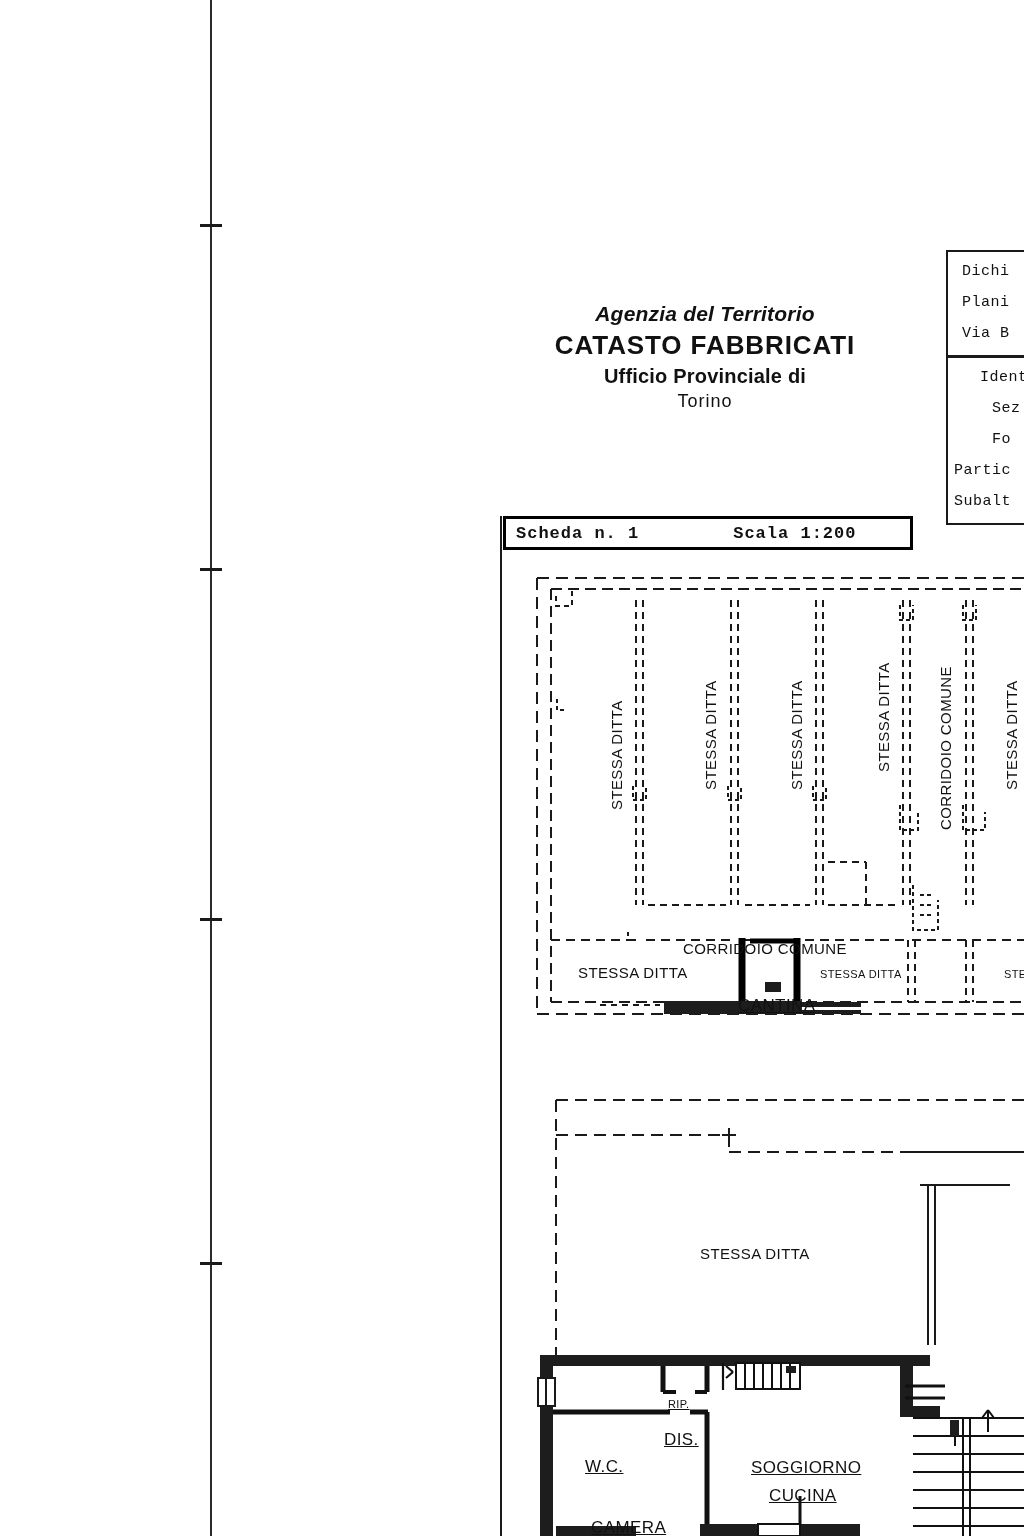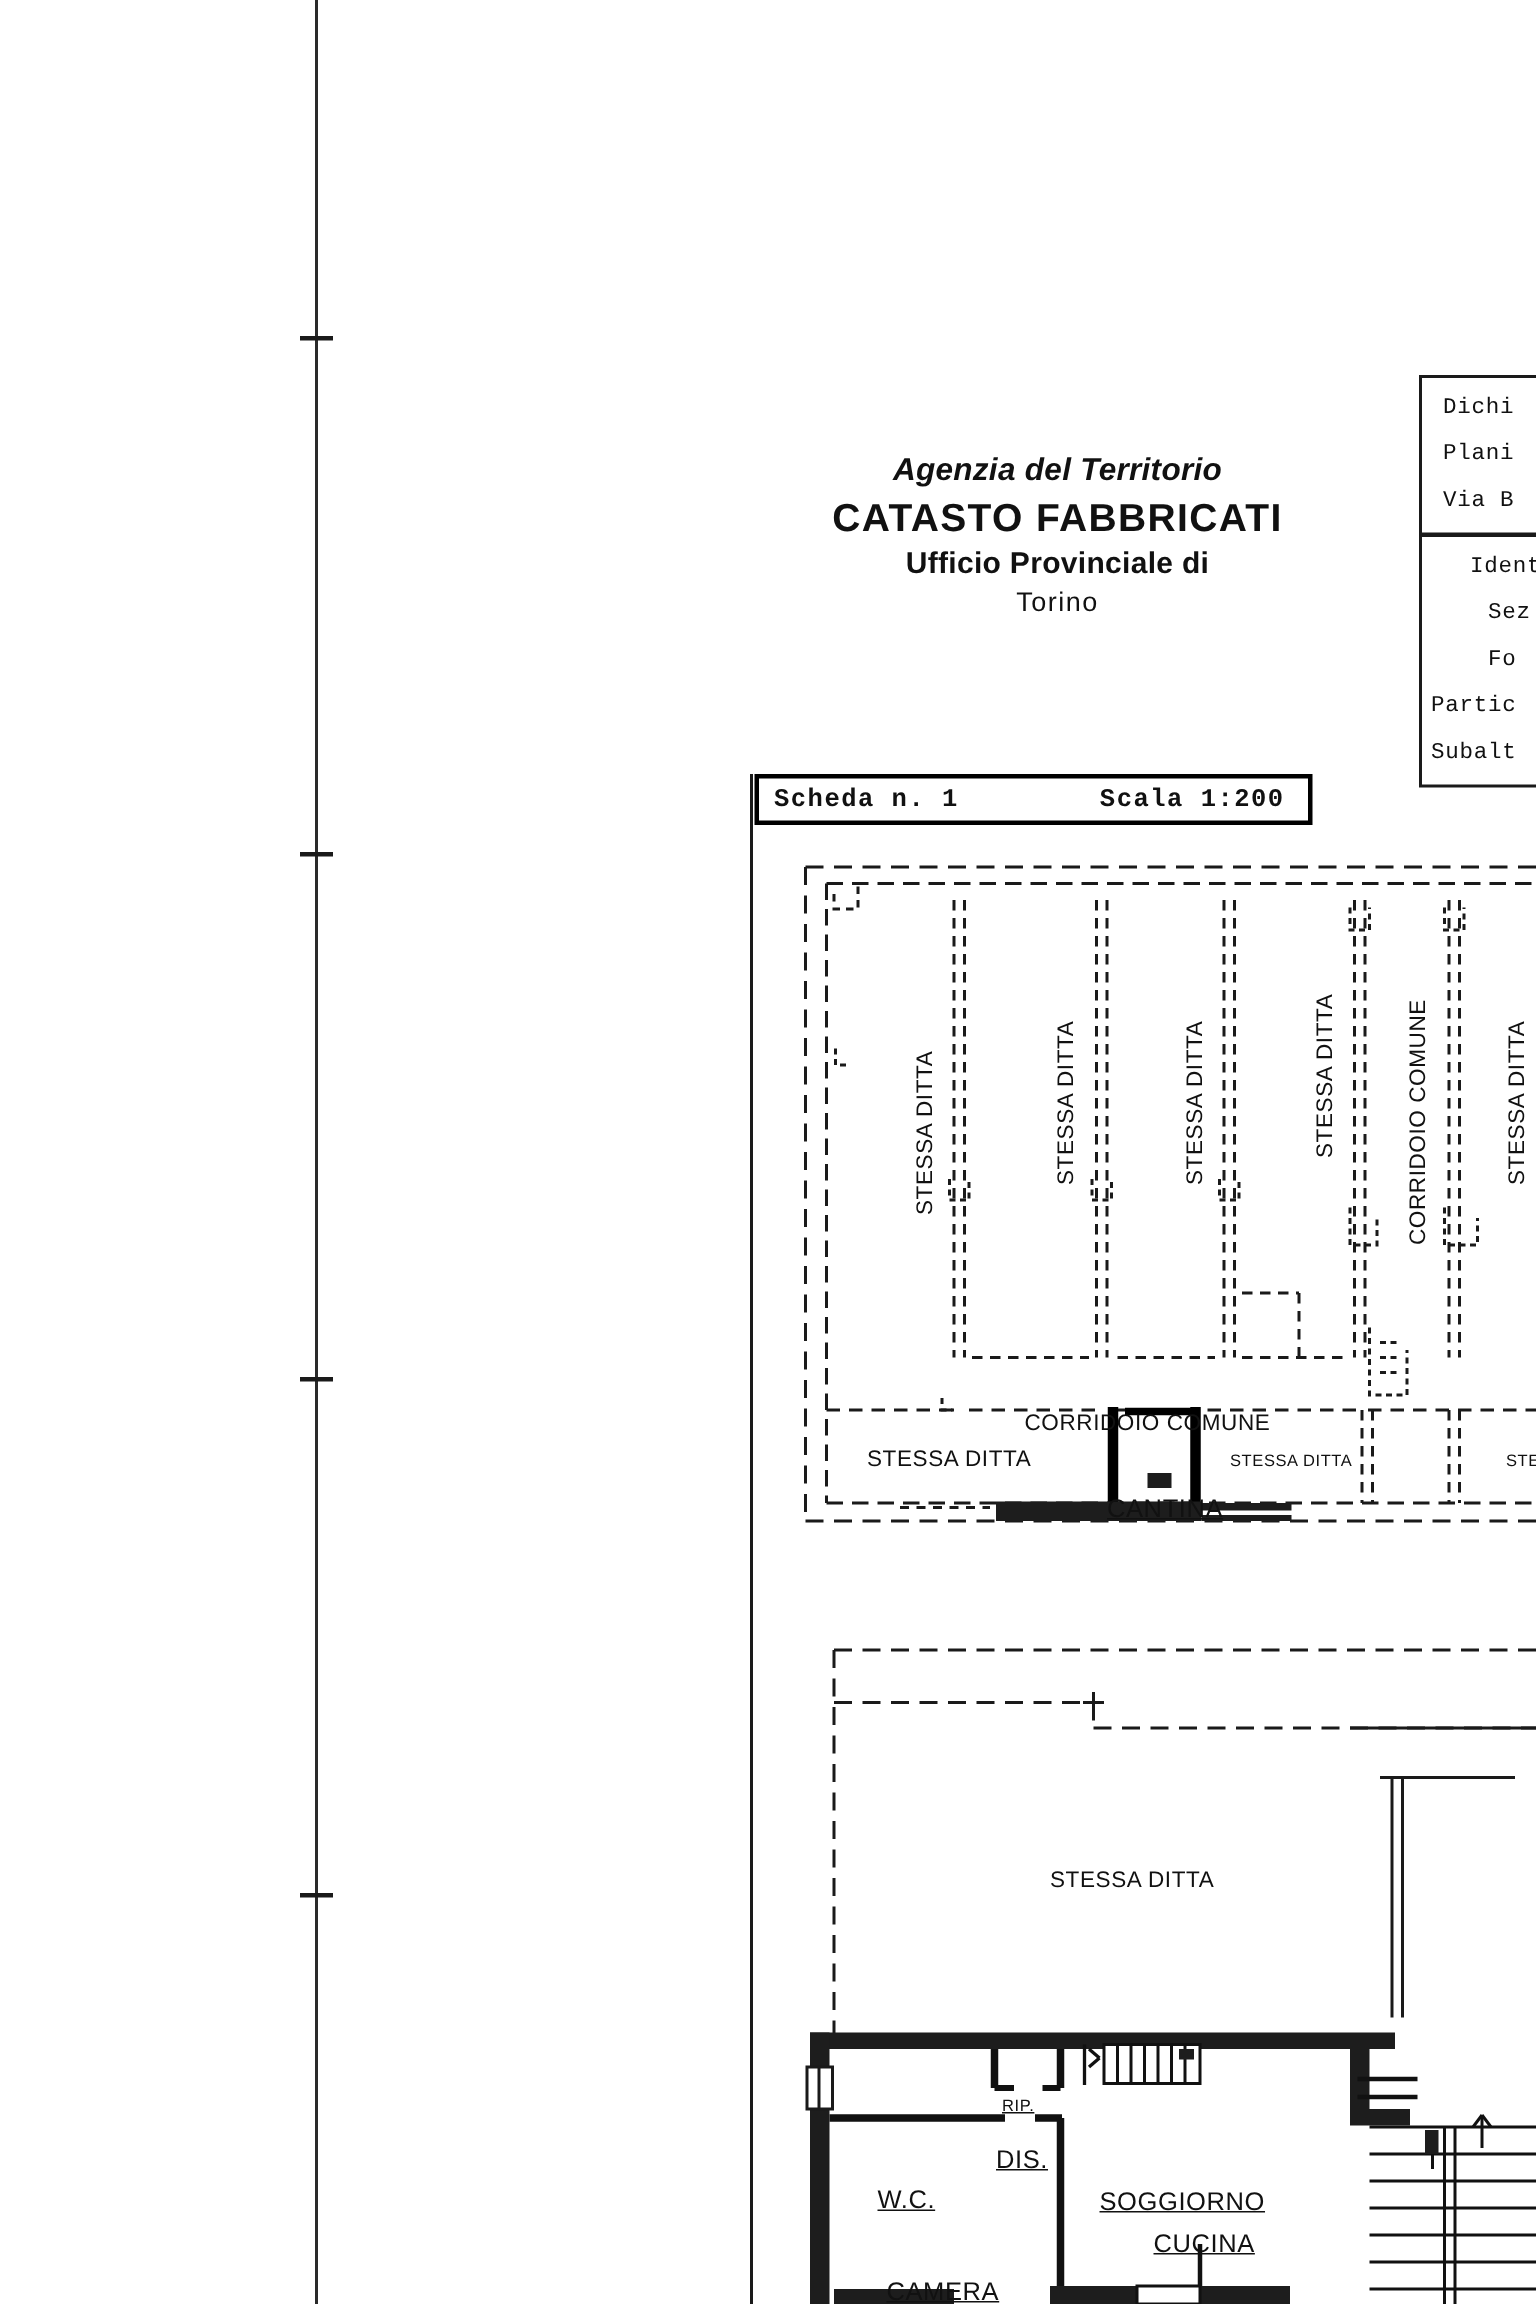--- a/index.html
+++ b/index.html
@@ -15,21 +15,21 @@
 
   
   .hdr{position:absolute;text-align:center;width:420px;left:495px;}
   .hdr .l1{font-size:21px;font-weight:bold;letter-spacing:.2px;line-height:1.15;font-style:italic;}
   .hdr .l2{font-size:26px;font-weight:bold;letter-spacing:.9px;line-height:1.2;margin-top:4px;}
   .hdr .l3{font-size:20px;font-weight:bold;letter-spacing:.2px;line-height:1.2;margin-top:3px;}
   .hdr .l4{font-size:18px;font-weight:normal;letter-spacing:1px;line-height:1.2;margin-top:3px;}
 
   
   .scheda{
-    position:absolute;left:503px;top:516px;width:372px;height:34px;
+    position:absolute;left:503px;top:516px;width:410px;height:34px;
     border:3px solid #000;background:#fff;box-sizing:border-box;
     font-family:"Liberation Mono",monospace;font-size:17px;font-weight:bold;
     display:flex;align-items:center;letter-spacing:1px;
   }
   .scheda .s-n{margin-left:10px;}
   .scheda .s-sc{margin-left:94px;}
 
   
   .frame-v{position:absolute;left:500px;top:516px;width:2px;height:1020px;background:#1a1a1a;}
 
@@ -293,17 +293,17 @@
   <div class="lbl" style="left:578px;top:964px">STESSA DITTA</div>
   <div class="lbl u big" style="left:738px;top:956px">CANTINA</div>
   <div class="lbl sm" style="left:820px;top:968px">STESSA DITTA</div>
   <div class="lbl sm" style="left:1004px;top:968px">STE</div>
 
   <div class="lbl" style="left:700px;top:1245px">STESSA DITTA</div>
 
   <div class="lbl u big" style="left:585px;top:1417px">W.C.</div>
   <div class="lbl u sm" style="left:668px;top:1358px">RIP.</div>
   <div class="lbl u big" style="left:664px;top:1390px">DIS.</div>
-  <div class="lbl u big" style="left:733px;top:1418px">SOGGIORNO</div>
+  <div class="lbl u big" style="left:751px;top:1418px">SOGGIORNO</div>
   <div class="lbl u big" style="left:769px;top:1446px">CUCINA</div>
   <div class="lbl u big" style="left:591px;top:1478px">CAMERA</div>
 
 </div>
 
 </body></html>

